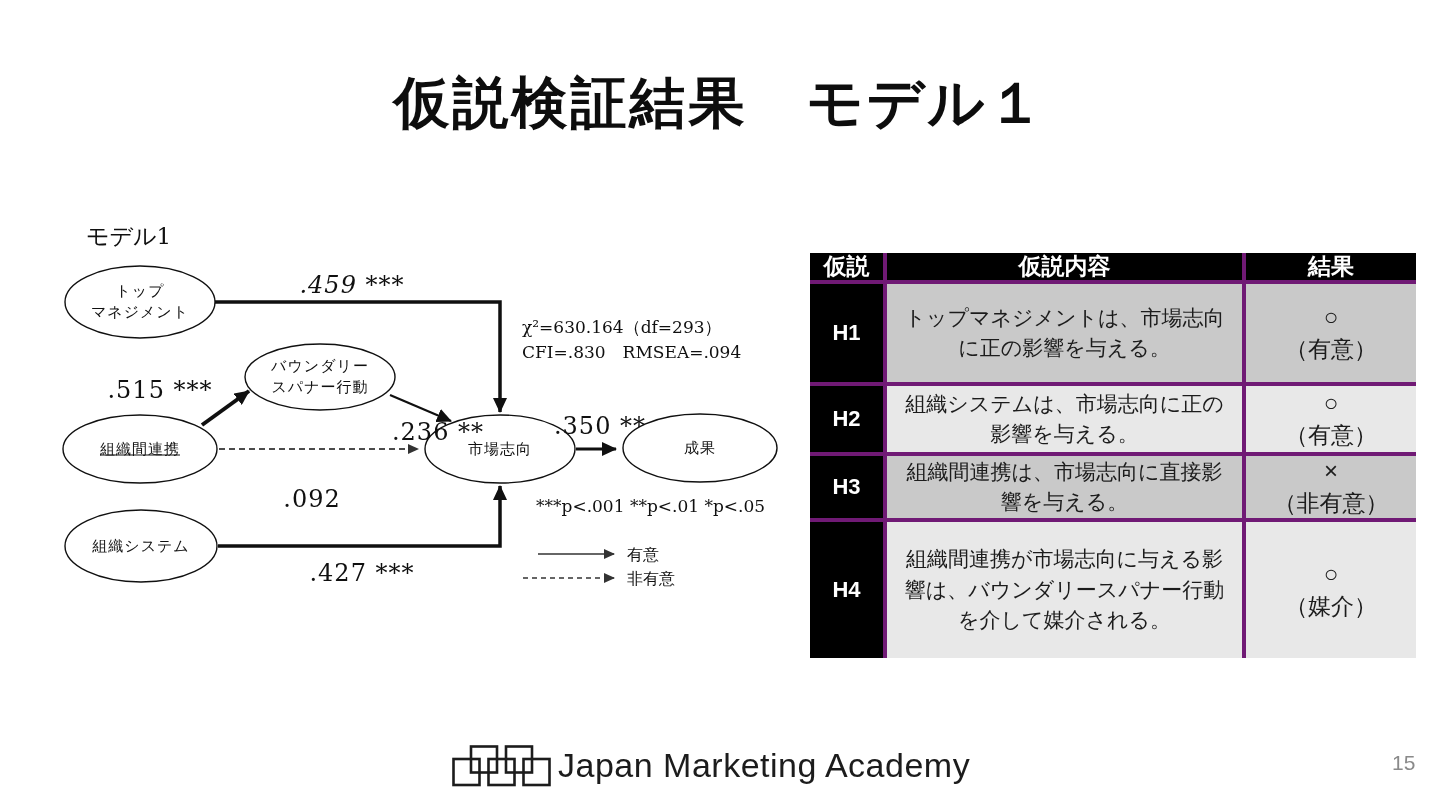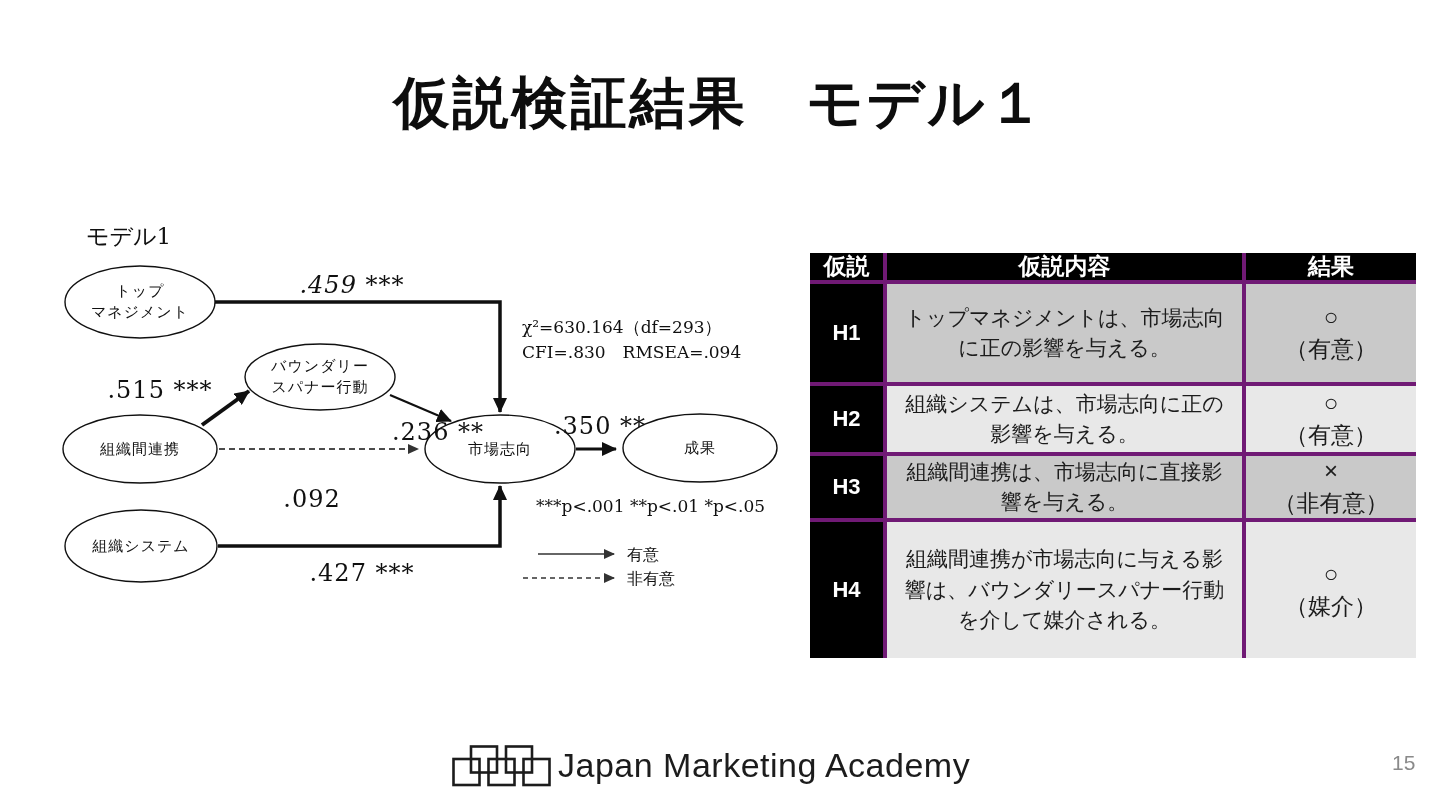--- a/index.html
+++ b/index.html
@@ -90,21 +90,21 @@
       <line x1="478" y1="339" x2="554" y2="339" stroke="#333" stroke-width="1.3" marker-end="url(#mSmall)"></line>
       <line x1="463" y1="363" x2="554" y2="363" stroke="#333" stroke-width="1.3" stroke-dasharray="5 4" marker-end="url(#mSmall)"></line>
     </svg>
 
     <div class="model-label">モデル1</div>
 
     <div class="node-label" style="left:80px;  top:87px;">トップ
 マネジメント</div>
     <div class="node-label" style="left:260px; top:162px;">バウンダリー
 スパナー行動</div>
-    <div class="node-label" style="left:80px;  top:234px;">組織間連携</div>
+    <div class="node-label" style="left:80px;  top:234px;text-decoration:underline;">組織間連携</div>
     <div class="node-label" style="left:81px;  top:331px;">組織システム</div>
     <div class="node-label" style="left:440px; top:234px;">市場志向</div>
     <div class="node-label" style="left:640px; top:233px;">成果</div>
 
     <div class="coef" style="left:292px; top:70px;font-style:italic;">.459 ***</div>
     <div class="coef" style="left:100px; top:175px;">.515 ***</div>
     <div class="coef" style="left:378px; top:174px;margin-top:43px;">.236 **</div>
     <div class="coef" style="left:252px; top:268px;margin-top:16px;">.092</div>
     <div class="coef" style="left:302px; top:358px;">.427 ***</div>
     <div class="coef" style="left:540px; top:211px;">.350 **</div>

